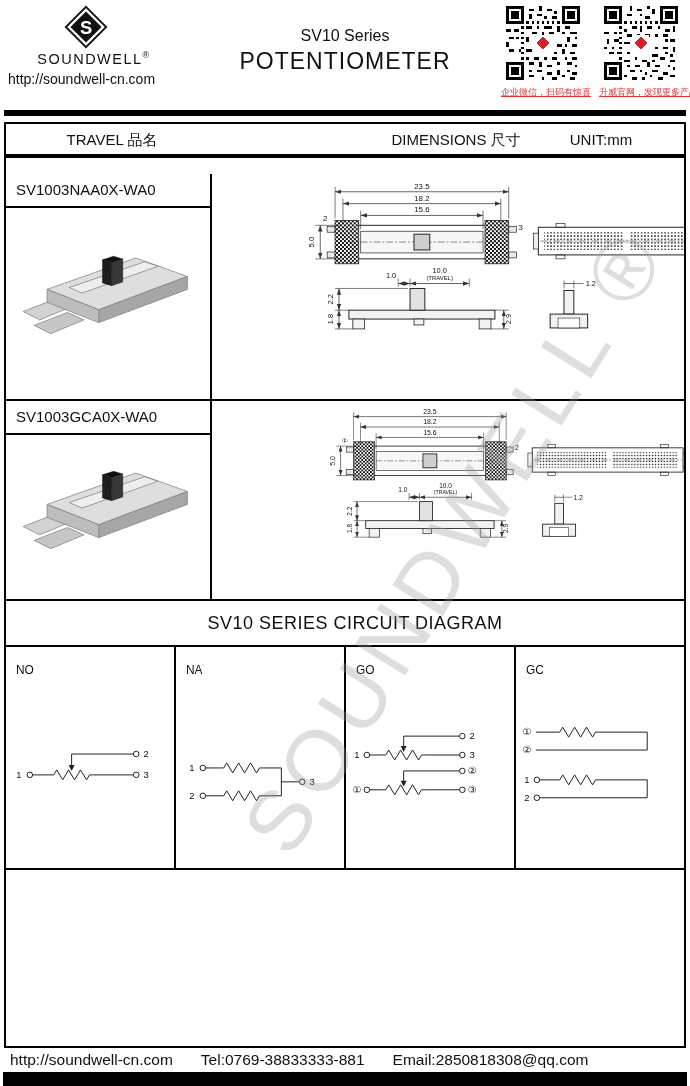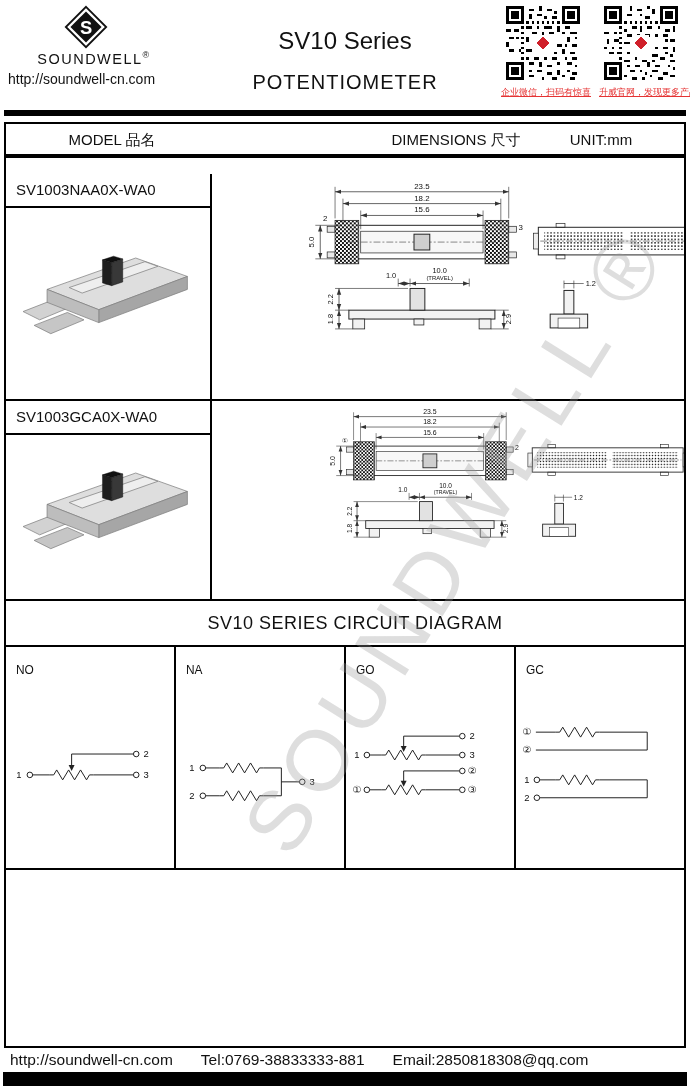--- a/index.html
+++ b/index.html
@@ -5,22 +5,22 @@
   html,body{margin:0;padding:0;background:#fff;}
   body{font-family:"Liberation Sans",sans-serif;color:#111;}
   .page{position:relative;width:690px;height:1086px;background:#fff;overflow:hidden;}
   svg text{font-family:"Liberation Sans",sans-serif;}
   
   .logo-svg{position:absolute;left:64px;top:5px;}
   .brand-line{position:absolute;left:10px;top:50px;width:168px;text-align:center;font-size:14.5px;letter-spacing:1.5px;}
   .brand-line sup{font-size:9px;}
   .site-line{position:absolute;left:8px;top:71px;width:180px;font-size:14px;}
   .title-wrap{position:absolute;left:200px;top:27px;width:290px;text-align:center;}
-  .series-title{font-size:24px;}
-  .product-title{font-size:20px;letter-spacing:1px;margin-top:16px;}
+  .series-title{font-size:16px;}
+  .product-title{font-size:23px;letter-spacing:1px;margin-top:3px;}
   .qr{position:absolute;top:6px;width:84px;text-align:center;}
   .qr.q1{left:501px;} .qr.q2{left:599px;}
   .qr-caption{font-size:9px;color:#e53333;margin-top:2px;white-space:nowrap;text-decoration:underline;}
   .divider-bar{position:absolute;left:4px;top:110px;width:682px;height:6px;background:#000;}
   
   .thead{position:absolute;left:4px;top:122px;width:682px;height:34px;border:2px solid #000;box-sizing:border-box;font-size:15px;}
   .thead span{position:absolute;top:7px;text-align:center;}
   .th-model{left:28px;width:156px;}
   .th-dims{left:328px;width:244px;}
   .th-unit{right:28px;width:110px;}
@@ -104,21 +104,21 @@
       </g>
       <rect x="11.5" y="11.5" width="6" height="6" fill="#fff"></rect>
       <rect x="12.8" y="12.8" width="3.4" height="3.4" fill="#d0202a" transform="rotate(45 14.5 14.5)"></rect>
     </svg>
     <div class="qr-caption">升威官网，发现更多产品</div>
   </div>
 
   <div class="divider-bar"></div>
 
   <div class="thead">
-    <span class="th-model">MODEL 品名</span>
+    <span class="th-model">TRAVEL 品名</span>
     <span class="th-dims">DIMENSIONS 尺寸</span>
     <span class="th-unit">UNIT:mm</span>
   </div>
 
   <div class="tbody">
 
     <div class="row-model r1">
       <div class="cell-left">
         <div class="model-name">SV1003NAA0X-WA0</div>
         <svg class="product-svg" width="190" height="120" viewBox="0 0 200 130">

